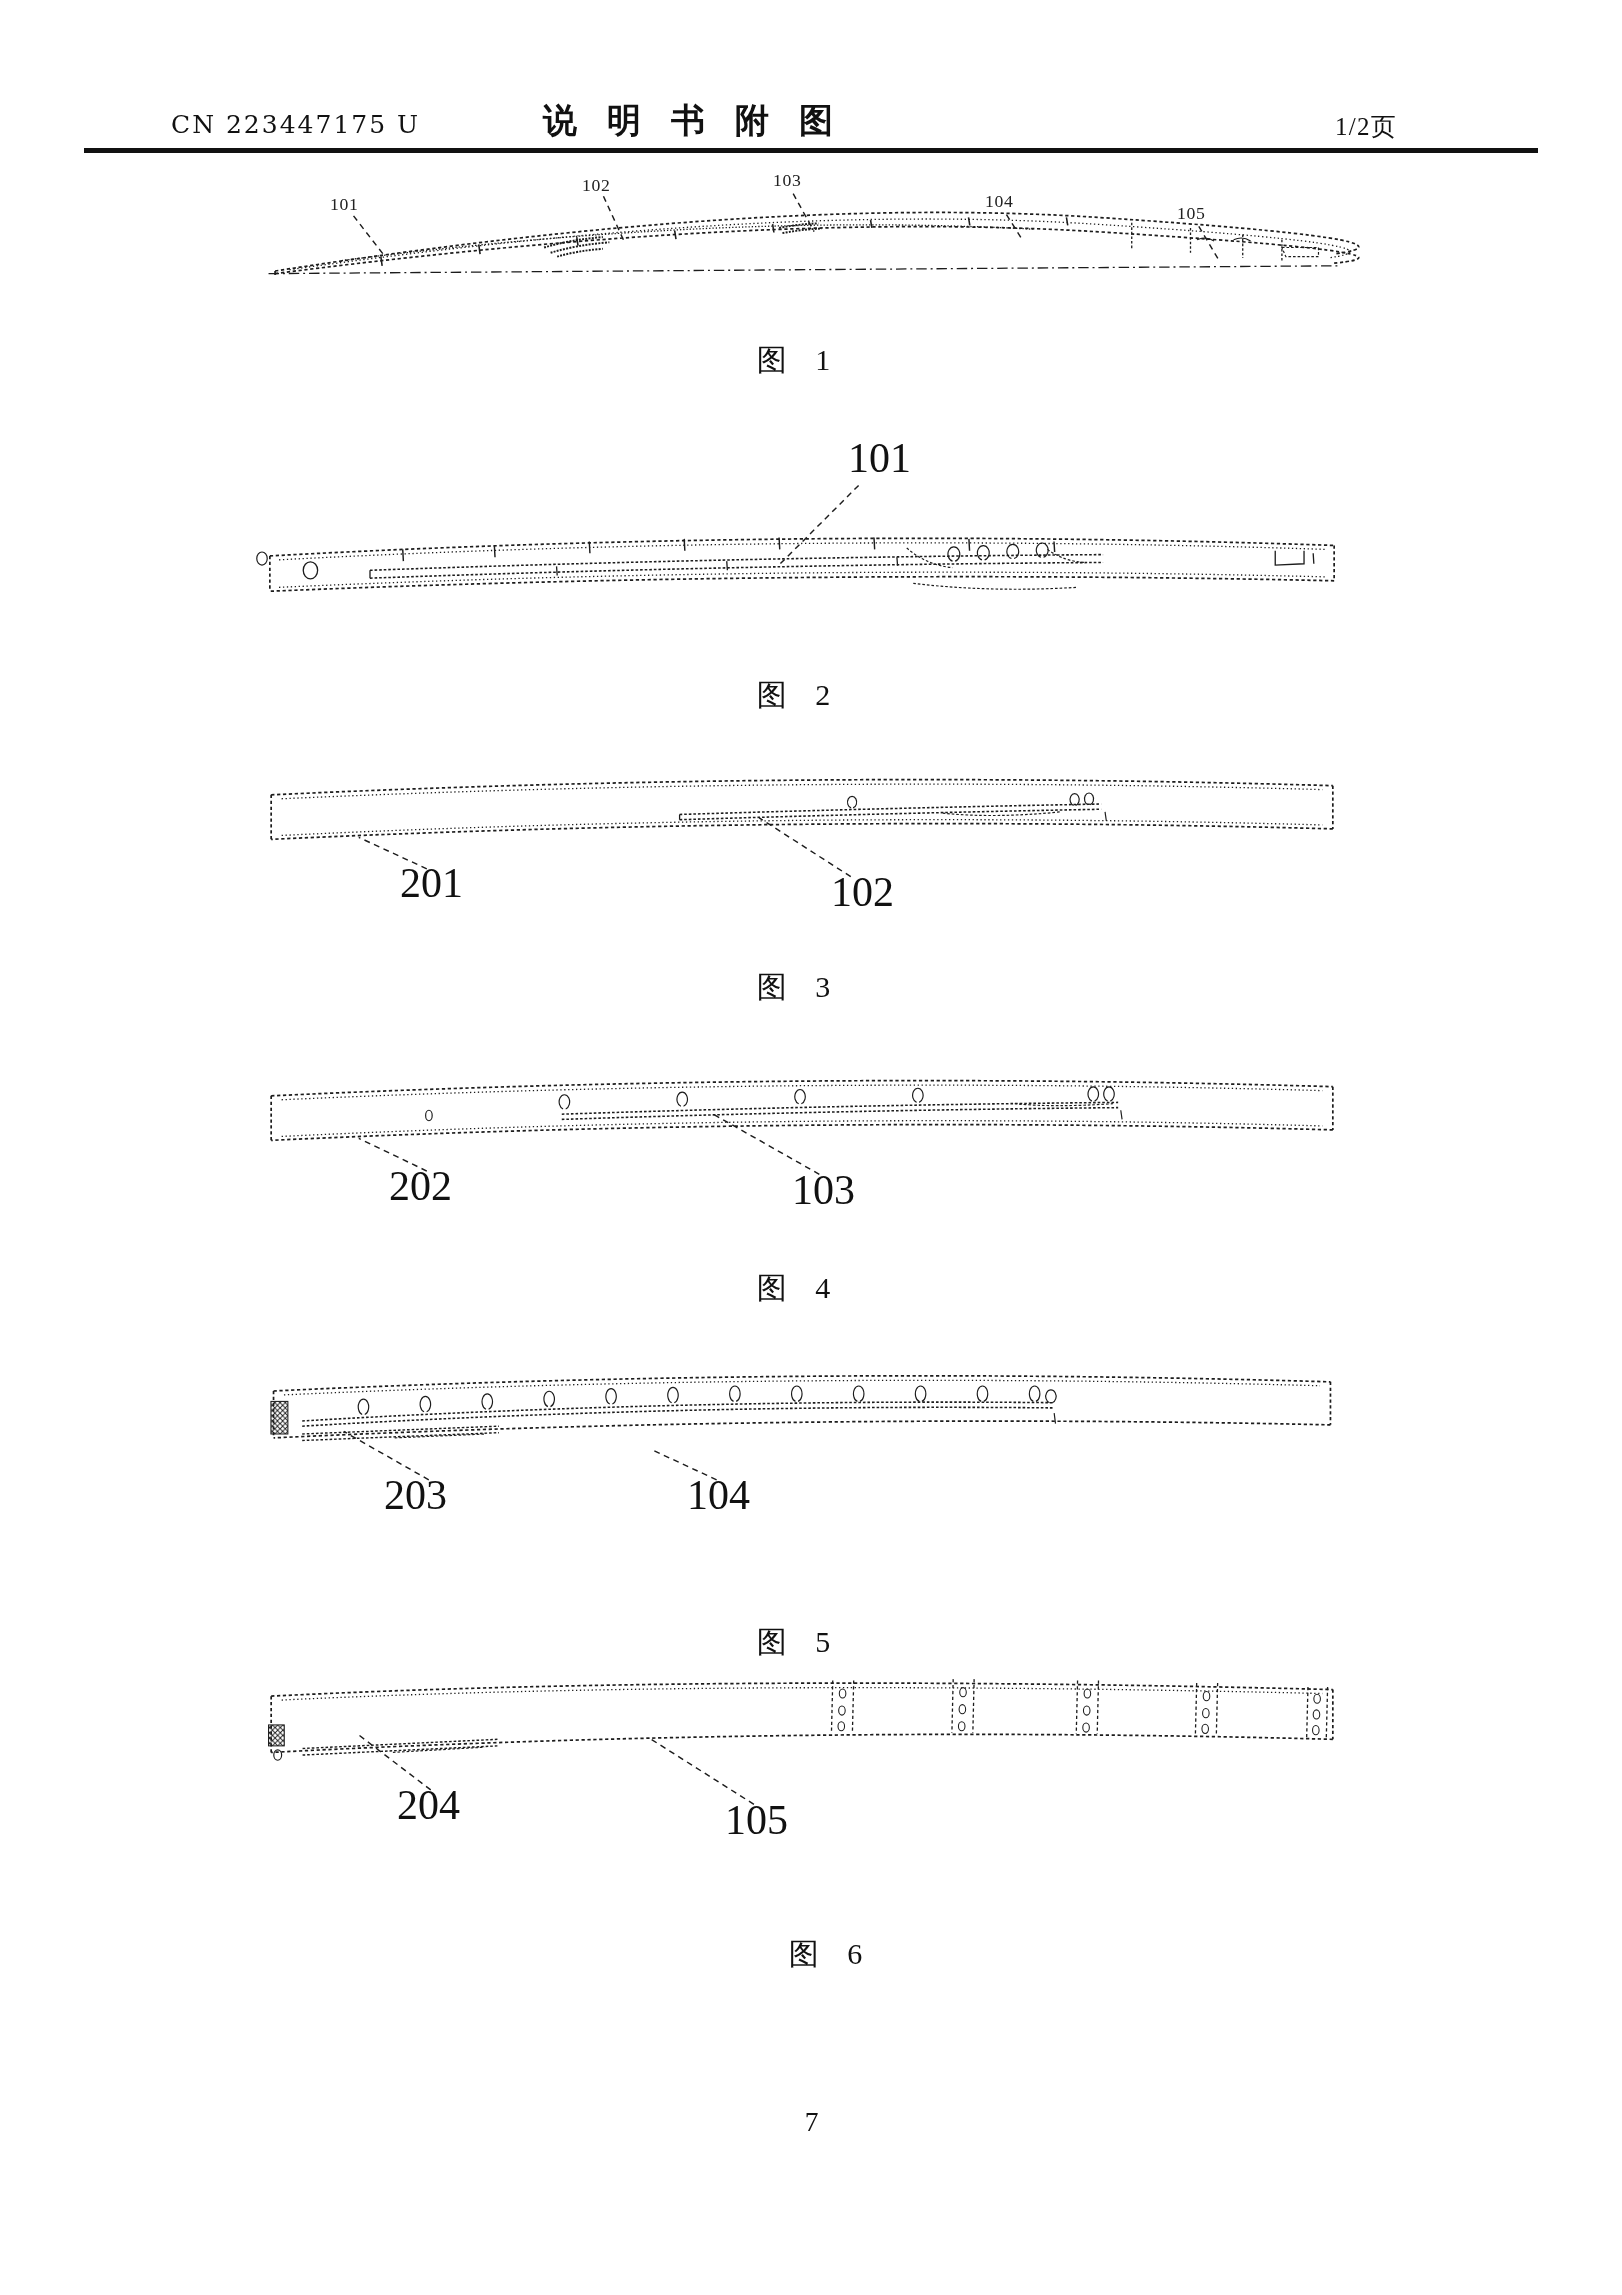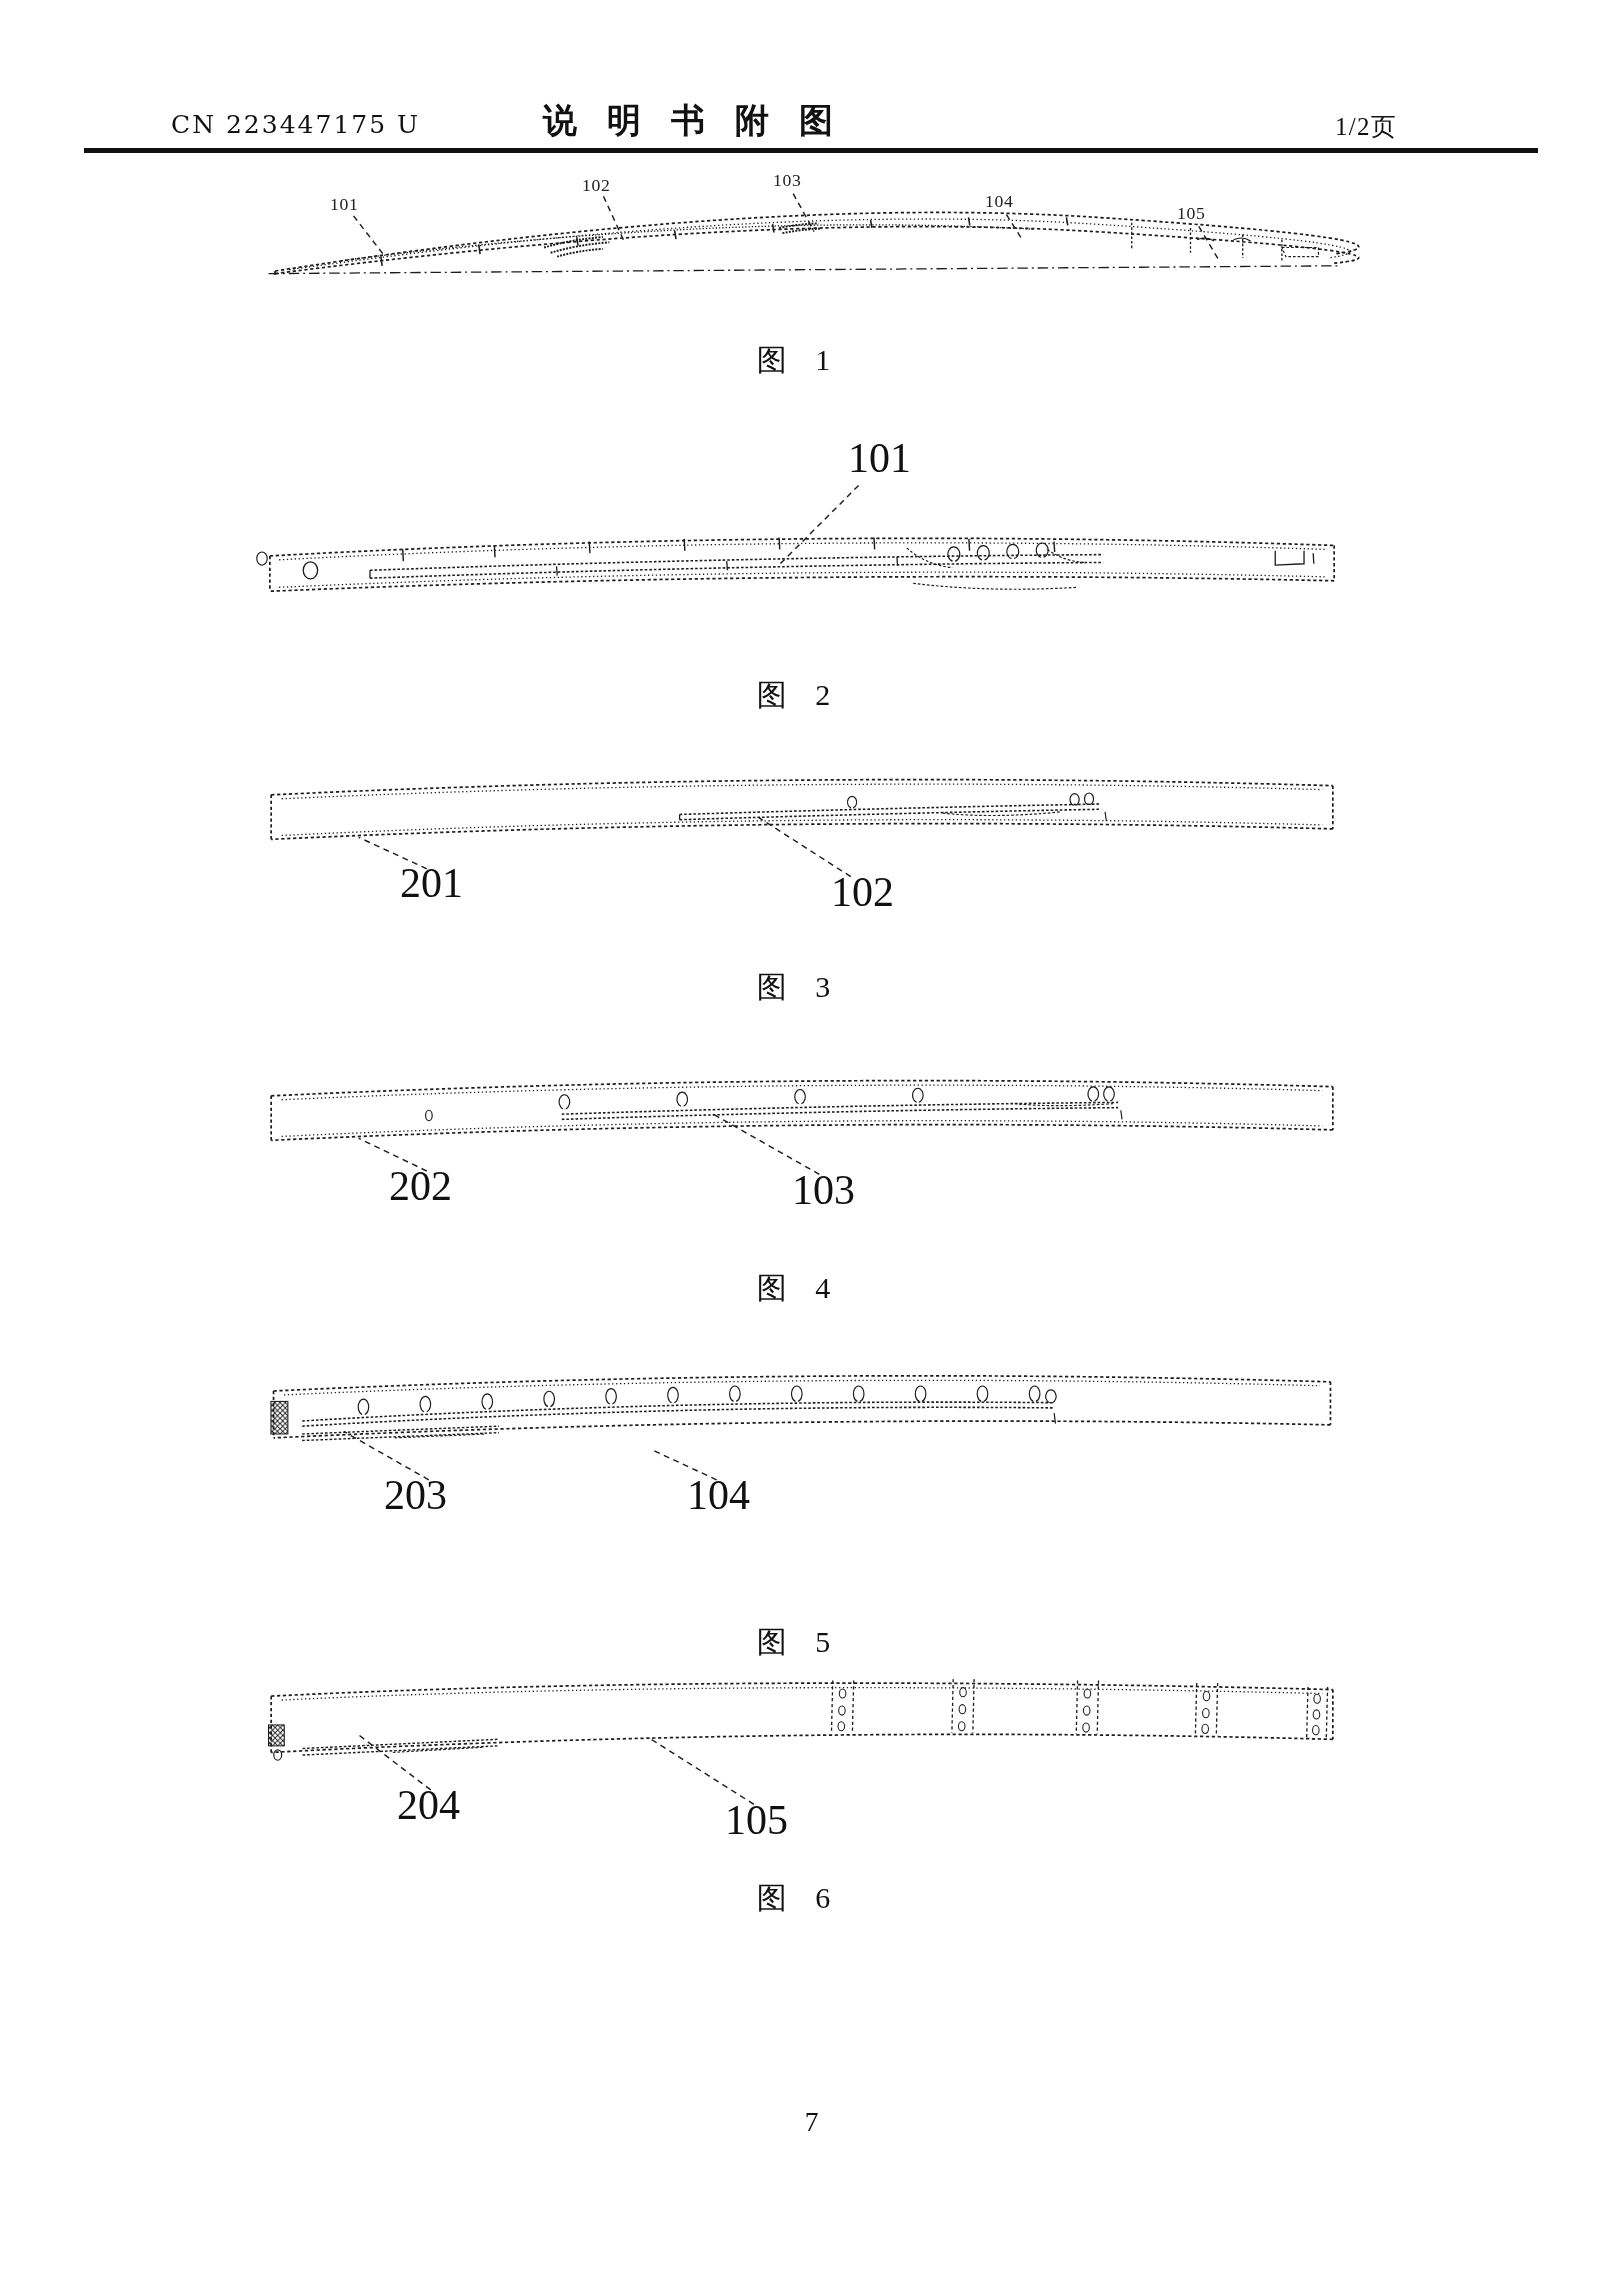--- a/index.html
+++ b/index.html
@@ -244,16 +244,16 @@
 <span class="abs ref-lg" style="left:687px;top:1471px;">104</span>
 
 <span class="abs ref-lg" style="left:397px;top:1781px;">204</span>
 <span class="abs ref-lg" style="left:725px;top:1796px;">105</span>
 
 <div class="abs cap" style="top:340px;">图 1</div>
 <div class="abs cap" style="top:666px;margin-top:9px;">图 2</div>
 <div class="abs cap" style="top:967px;">图 3</div>
 <div class="abs cap" style="top:1268px;">图 4</div>
 <div class="abs cap" style="top:1578px;margin-top:44px;">图 5</div>
-<div class="abs cap" style="top:1878px;">图 6</div>
+<div class="abs cap" style="top:1934px;padding-left:32px;">图 6</div>
 
 <div class="abs pageno">7</div>
 
 
 </body></html>

